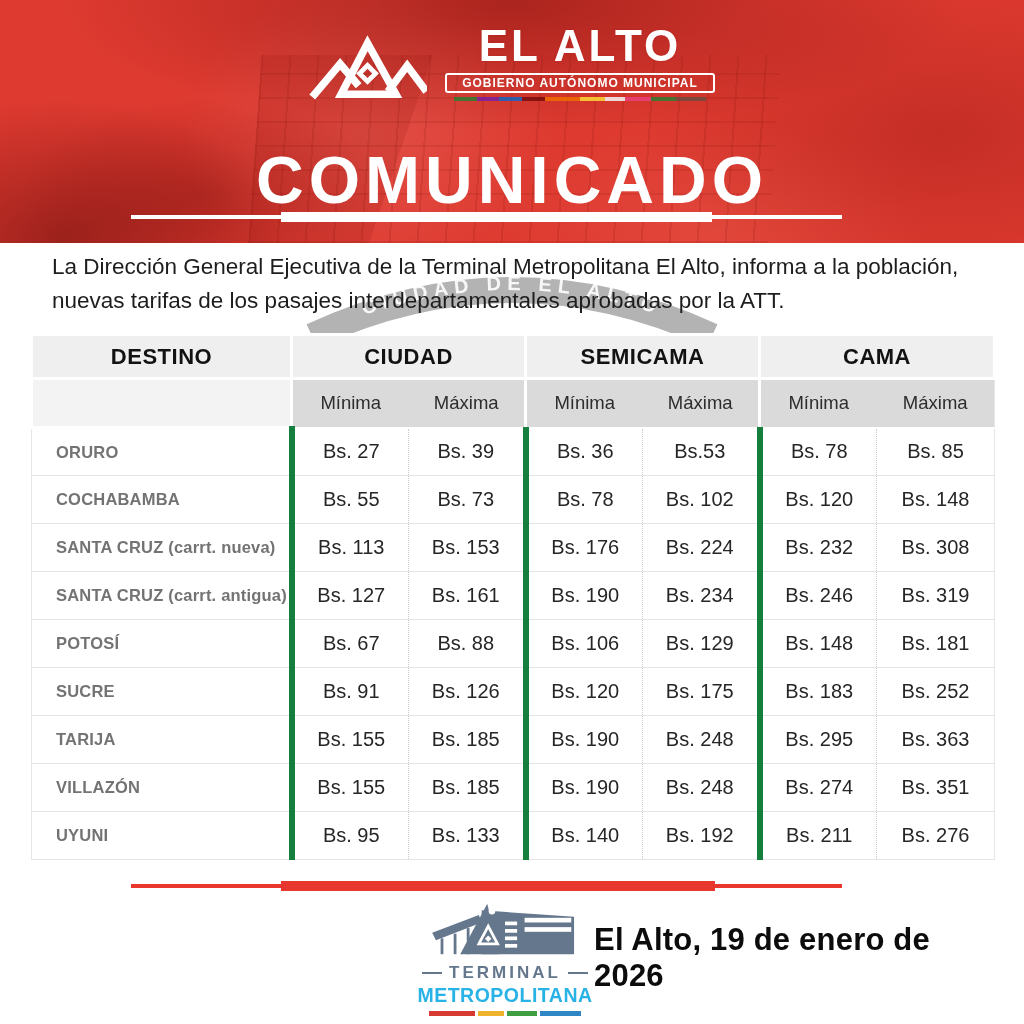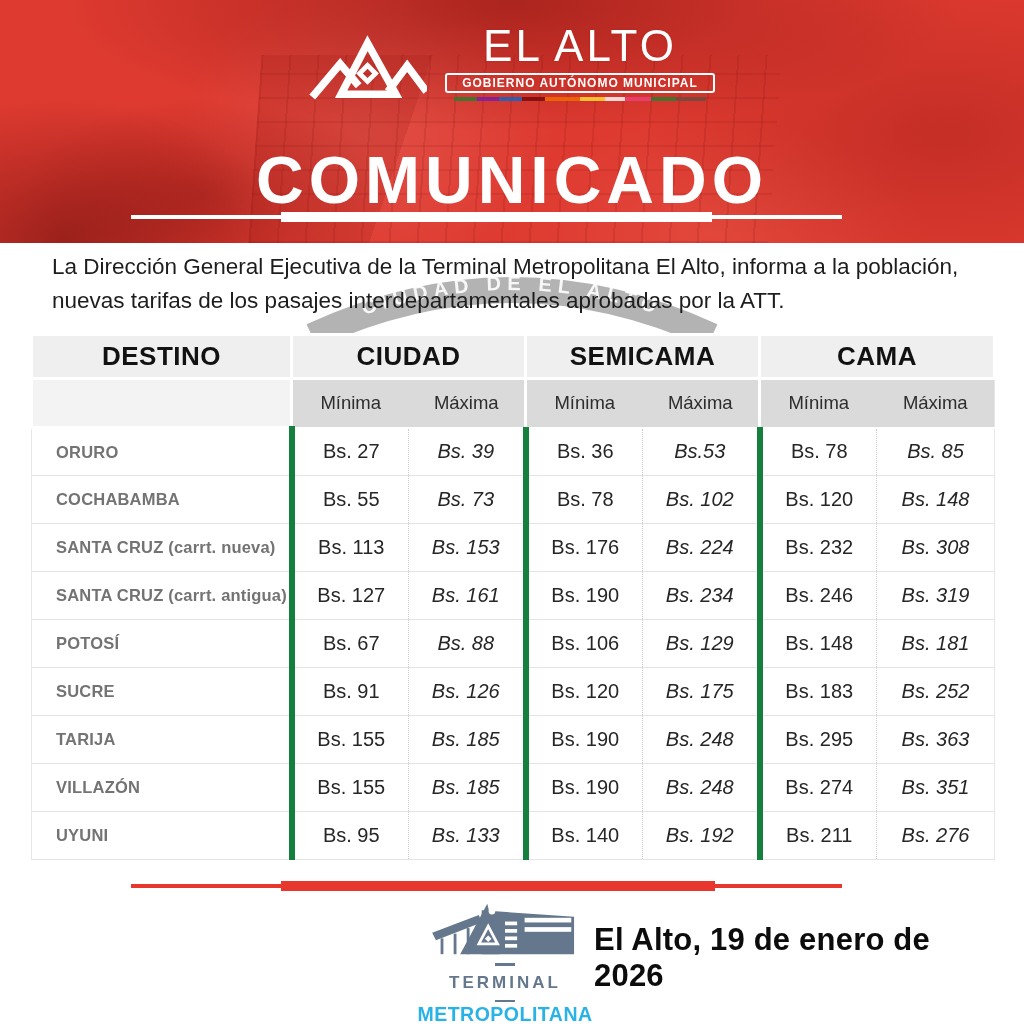--- a/index.html
+++ b/index.html
@@ -20,52 +20,52 @@
   .hero::after { content:""; position:absolute; left:255px; top:55px; width:520px; height:188px;
     background-image:
       repeating-linear-gradient(90deg, rgba(120,12,8,.14) 0 2px, transparent 2px 28px),
       repeating-linear-gradient(0deg, rgba(120,12,8,.12) 0 2px, transparent 2px 24px),
       linear-gradient(105deg, rgba(150,20,14,.18) 0 30%, transparent 30%);
     transform:skewX(-4deg);
   }
   .brand { position:absolute; top:24px; left:0; width:100%; display:flex; justify-content:center; align-items:center; gap:18px; z-index:3; }
   .brand-mountain { display:block; }
   .brand-text { display:flex; flex-direction:column; align-items:center; }
-  .brand-title { color:#fff; font-size:44px; font-weight:400; letter-spacing:3px; line-height:1; text-shadow:0 0 2px rgba(180,30,20,.5); }
+  .brand-title { color:#fff; font-size:44px; font-weight:700; letter-spacing:3px; line-height:1; text-shadow:0 0 2px rgba(180,30,20,.5); }
   .brand-subtitle { margin-top:5px; color:#fff; font-size:12px; font-weight:700; letter-spacing:1px; border:2px solid #fff; border-radius:3px; padding:1px 15px; }
   .brand-stripe { margin-top:4px; width:252px; height:4px; opacity:.85;
     background:linear-gradient(90deg,#2e7d32 0 9%,#7b1fa2 9% 18%,#1565c0 18% 27%,#7a0c0c 27% 36%,#ef6c00 36% 50%,#fdd835 50% 60%,#f5f5f5 60% 68%,#ec407a 68% 78%,#2e7d32 78% 88%,#6d4c41 88% 100%); }
   .hero-title { position:absolute; top:142px; left:0; width:100%; text-align:center; color:#fff; font-size:66px; font-weight:800; letter-spacing:5px; z-index:3; }
   .hero-divider { position:absolute; top:215px; left:131px; width:711px; height:4px; background:#fff; z-index:3; }
   .hero-divider::after { content:""; position:absolute; left:150px; top:-3px; width:431px; height:10px; background:#fff; }
 
   
   .watermark { position:absolute; top:256px; left:297px; width:430px; height:92px; z-index:1; }
   .wm-band { stroke:#606060; stroke-width:26; fill:none; opacity:.48; }
   .wm-text { fill:#ffffff; opacity:.9; font-size:20px; font-weight:700; letter-spacing:6px; }
   .intro { position:absolute; top:250px; left:52px; width:920px; font-size:22.5px; line-height:1.52; color:#1d1d1d; z-index:2; }
 
   
   .fares { position:absolute; top:333px; left:30px; width:963px; z-index:2; }
   .fares table { width:963px; border-collapse:collapse; table-layout:fixed; border:1px solid #e7e7e7; background:#fff; }
   .fares th, .fares td { padding:0; }
-  .h-dest, .h-group { height:44px; background:#efefef; border:3px solid #fff; font-size:26px; font-weight:600; color:#121212; text-align:center; letter-spacing:.5px; }
+  .h-dest, .h-group { height:44px; background:#efefef; border:3px solid #fff; font-size:22px; font-weight:600; color:#121212; text-align:center; letter-spacing:.5px; }
   .h-empty { height:49px; background:#f3f3f3; border:3px solid #fff; }
   .h-sub { height:49px; background:#dadada; font-size:18.5px; font-weight:400; color:#2d2d2d; text-align:center; border-top:3px solid #fff; border-bottom:2px solid #fff; }
   .h-sub.gstart { border-left:3px solid #fff; }
   .fares tbody td { height:48px; border-bottom:1px solid #e4e4e4; font-size:20px; color:#262626; text-align:center; background:#fff; }
   .fares tbody td.dest { text-align:left; padding-left:24px; font-size:16.5px; font-weight:700; color:#737373; letter-spacing:.2px; }
   .fares tbody td.c0, .fares tbody td.c2, .fares tbody td.c4 { border-left:6px solid #15803d; }
-  .fares tbody td.c1, .fares tbody td.c3, .fares tbody td.c5 { border-left:1px dotted #cdcdcd;font-style:italic; }
+  .fares tbody td.c1, .fares tbody td.c3, .fares tbody td.c5 { border-left:1px dotted #cdcdcd; }
 
   
   .footer-rule { position:absolute; top:884px; left:131px; width:711px; height:4px; background:#e8382d; z-index:2; }
   .footer-rule::after { content:""; position:absolute; left:150px; top:-3px; width:434px; height:10px; background:#e8382d; }
   .tm-logo { position:absolute; top:901px; left:416px; width:178px; text-align:center; z-index:2; }
-  .tm-line1 { display:flex; align-items:center; justify-content:center; gap:7px; margin-top:2px;flex-direction:column; }
+  .tm-line1 { display:flex; align-items:center; justify-content:center; gap:7px; margin-top:2px; }
   .tm-line1 span.word { color:#64778c; font-weight:700; font-size:17px; letter-spacing:3px; }
   .tm-line1 i { display:block; width:20px; height:2.5px; background:#64778c; }
   .tm-line2 { color:#29b2e5; font-weight:800; font-size:19.5px; letter-spacing:.5px; margin-top:1px; }
   .tm-colorbar { width:152px; height:5px; margin:4px auto 0; display:flex; gap:3px; }
   .tm-colorbar i { display:block; height:100%; }
   .tm-colorbar .seg-red { width:46px; background:#d63a31; }
   .tm-colorbar .seg-yellow { width:26px; background:#f0b32e; }
   .tm-colorbar .seg-green { width:30px; background:#3f9e3f; }
   .tm-colorbar .seg-blue { width:41px; background:#2e86c5; }
   .tm-line3 { color:#6b7f93; font-size:10.5px; font-weight:600; letter-spacing:2.5px; margin-top:6px; }

